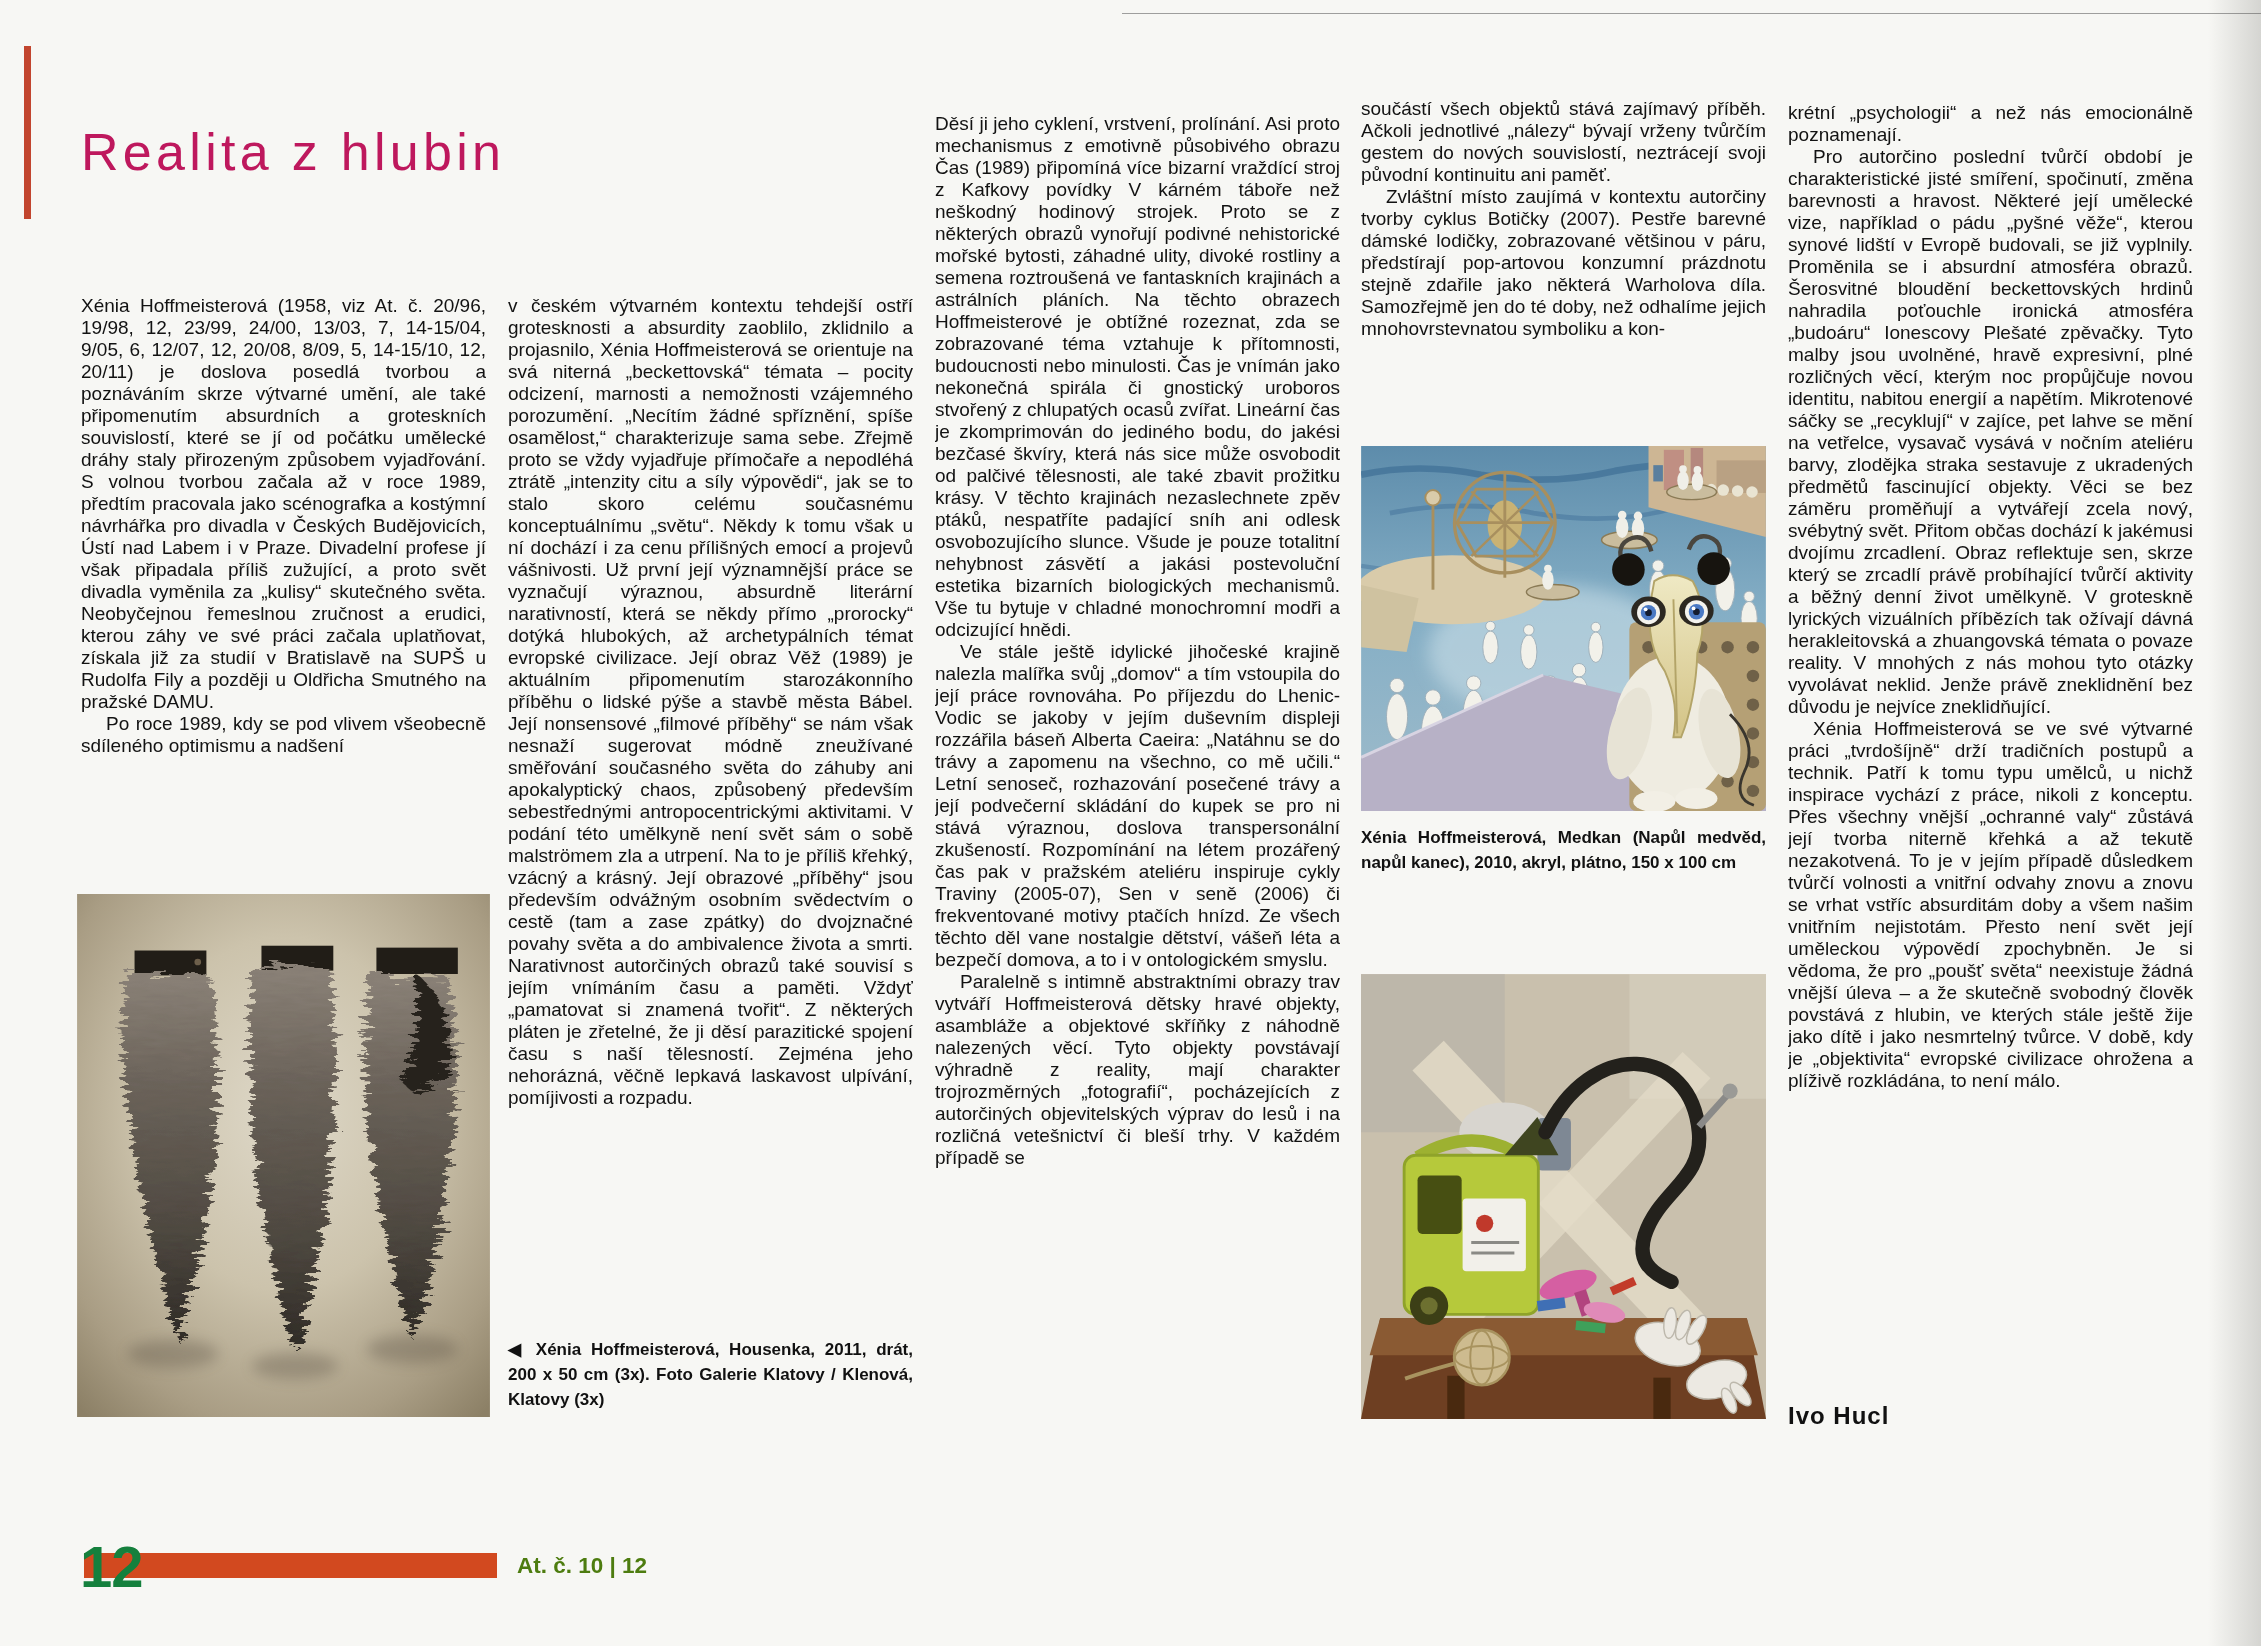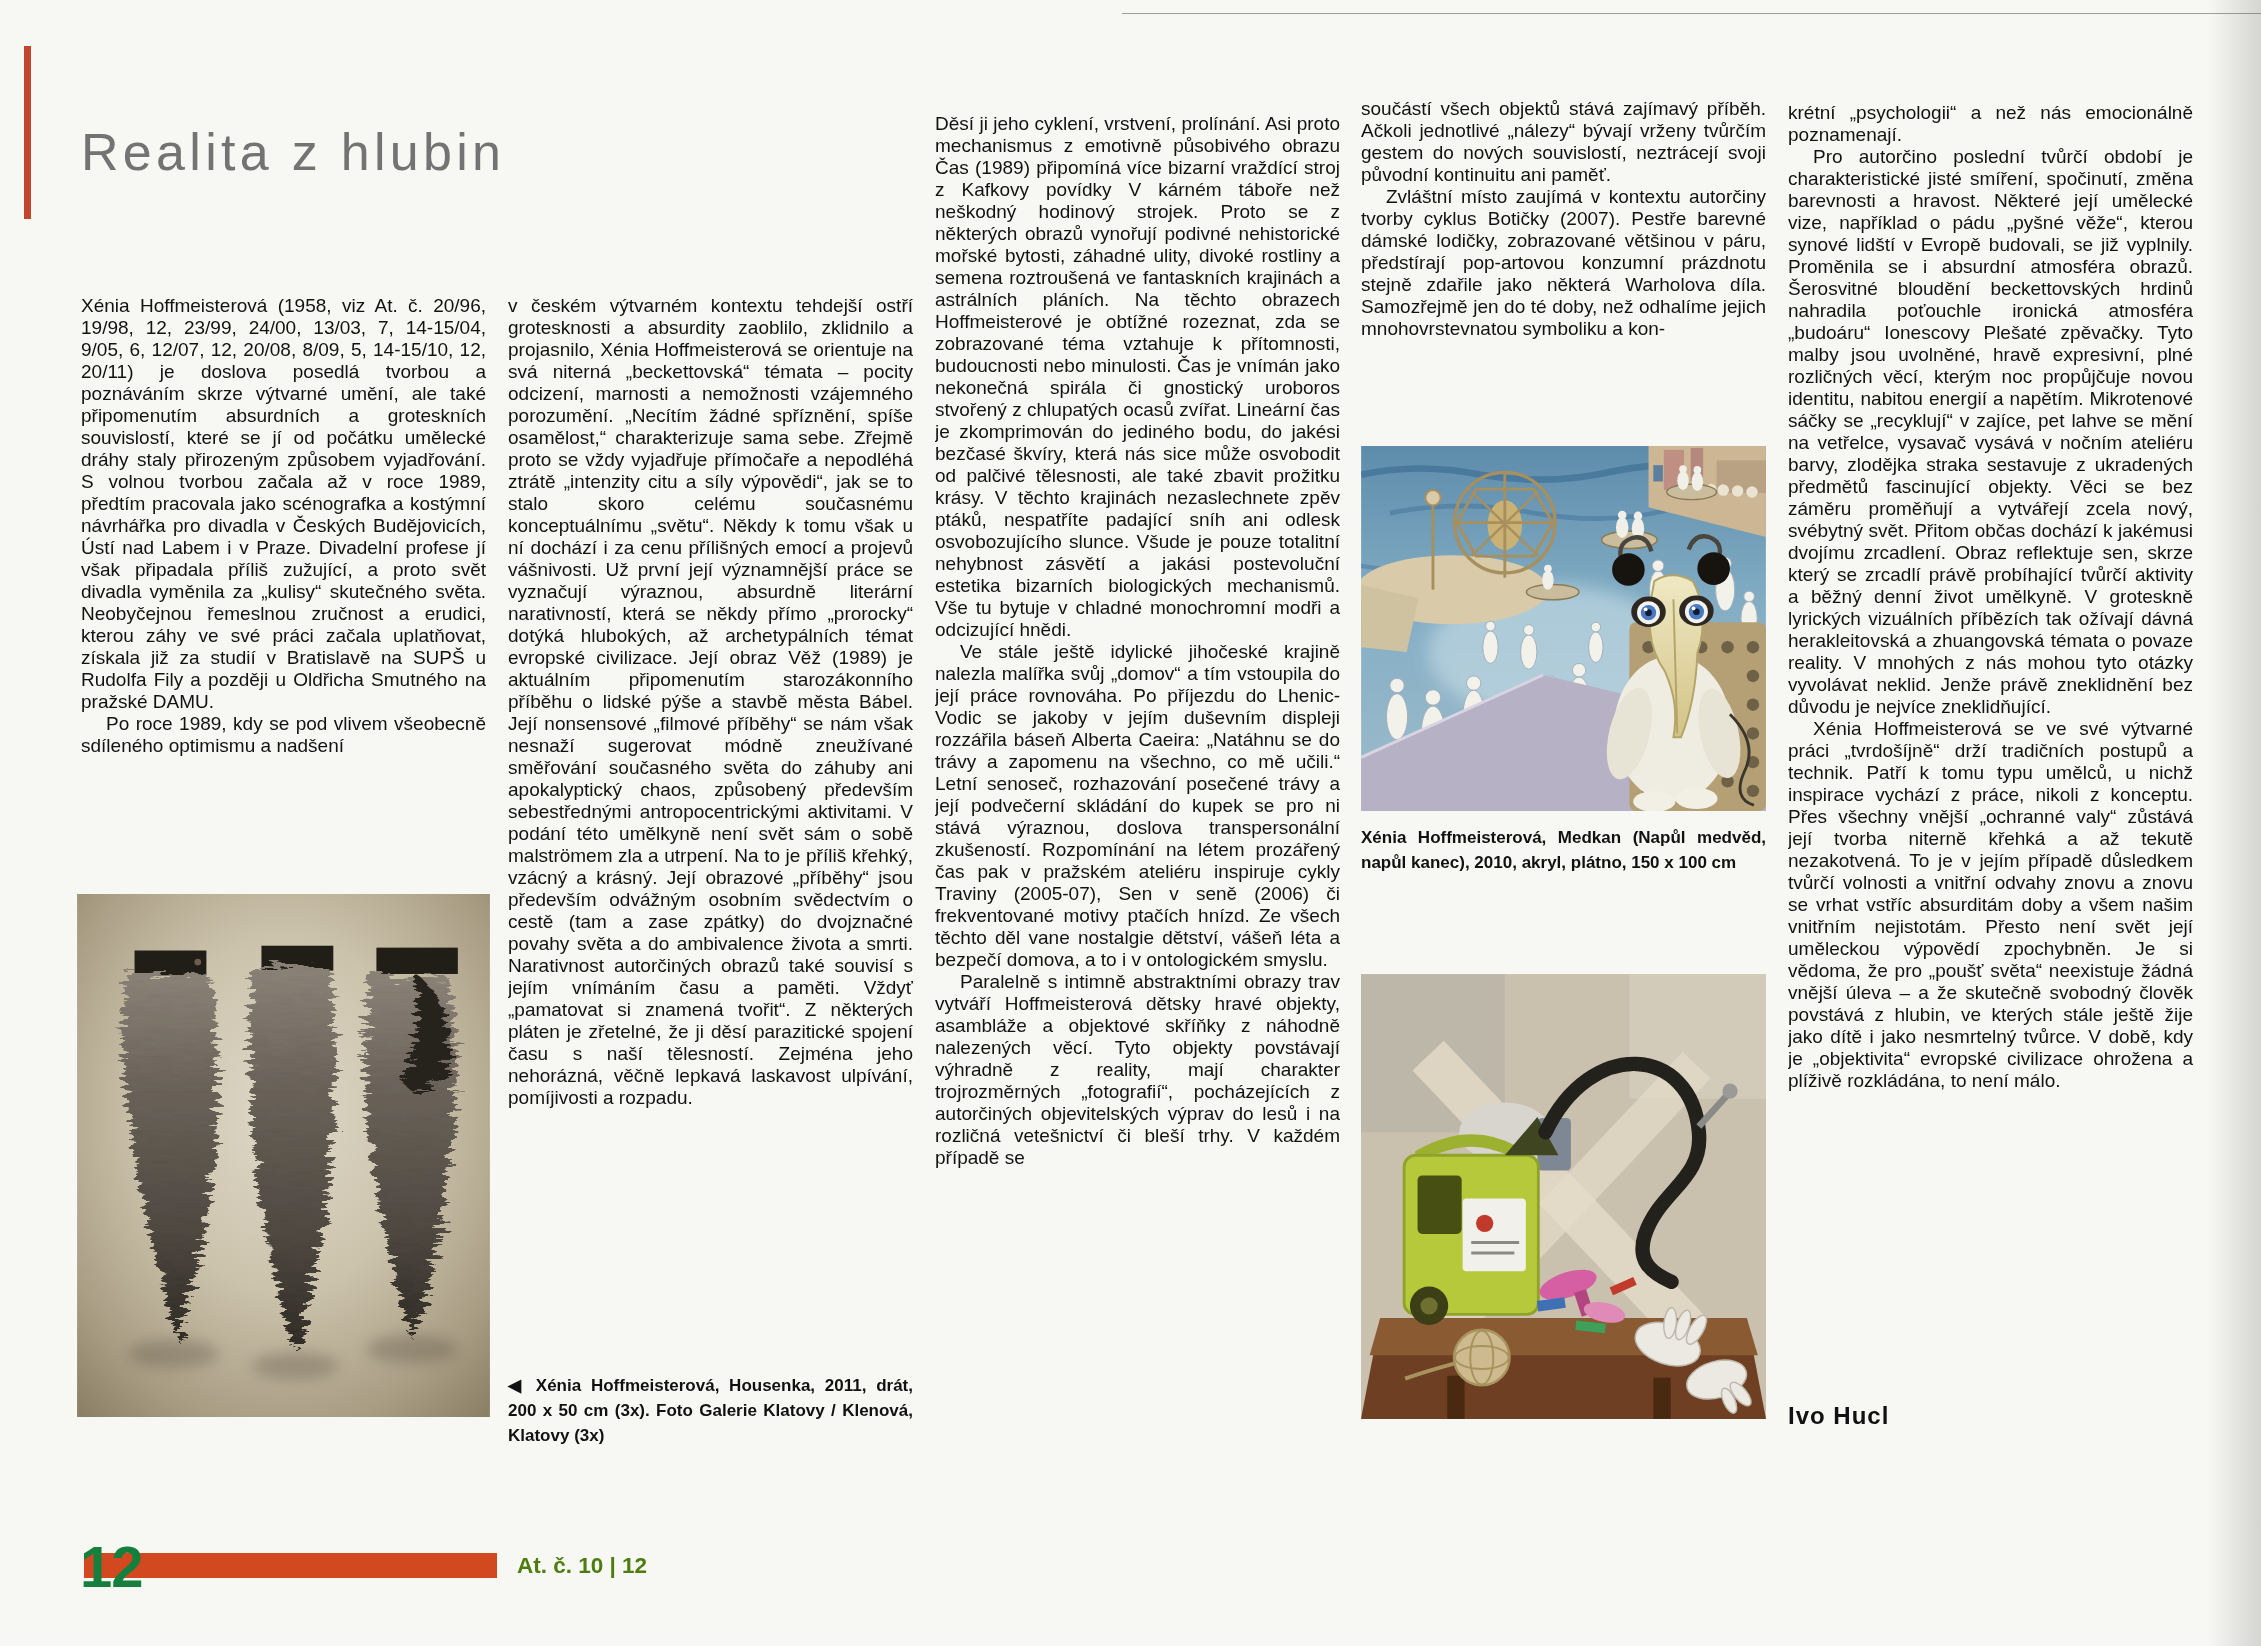--- a/index.html
+++ b/index.html
@@ -5,21 +5,21 @@
   html,body{margin:0;padding:0;background:#e9e9e7;}
   .page{
     position:relative;width:2261px;height:1646px;background:#f7f7f4;
     font-family:"Liberation Sans",sans-serif;overflow:hidden;
   }
   .edge-shade-right{position:absolute;right:0;top:0;width:53px;height:100%;
     background:linear-gradient(to right,rgba(0,0,0,0),rgba(90,90,85,0.22));}
   .top-hairline{position:absolute;left:1122px;top:12.5px;width:1140px;height:1.9px;background:#555;opacity:.55;}
   .left-tick{position:absolute;left:24px;top:46px;width:7.2px;height:173px;}
   .page-title{position:absolute;left:81px;top:89px;font-size:52px;line-height:1.1;
-    letter-spacing:4.3px;color:#737373;font-weight:400;}
+    letter-spacing:4.3px;color:#be185d;font-weight:400;}
   .subtitle{position:absolute;left:81px;top:201px;font-size:22.5px;line-height:48px;
     letter-spacing:1px;font-weight:400;}
   .col{position:absolute;width:405px;text-align:justify;font-size:19px;line-height:22px;
     color:#121212;overflow:hidden;}
   .col p{margin:0;}
   .col p.indent{text-indent:25px;}
   .caption{position:absolute;width:405px;text-align:justify;font-weight:bold;
     font-size:17px;line-height:25px;color:#111;}
   .author{position:absolute;font-size:24px;font-weight:bold;color:#111;letter-spacing:1px;}
   figure{margin:0;padding:0;position:absolute;}
@@ -86,21 +86,21 @@
         <path d="M 610,170 C 590,310 600,470 625,615 C 648,745 672,845 700,930 C 728,845 755,740 772,610 C 792,465 800,300 778,175 Z" fill="url(#furG)"></path>
         <path d="M 700,160 C 760,200 790,280 770,360 C 740,420 700,430 680,390 C 710,330 720,240 700,160 Z" fill="#26221c"></path>
       </g>
     </svg>
   </figure>
 
   <div class="col" style="left:508px;top:295px;height:1028px;">
     <p>v českém výtvarném kontextu tehdejší ostří grotesknosti a absurdity zaoblilo, zklidnilo a projasnilo, Xénia Hoffmeisterová se orientuje na svá niterná „beckettovská“ témata – pocity odcizení, marnosti a nemožnosti vzájemného porozumění. „Necítím žádné spříznění, spíše osamělost,“ charakterizuje sama sebe. Zřejmě proto se vždy vyjadřuje přímočaře a nepodléhá ztrátě „intenzity citu a síly výpovědi“, jak se to stalo skoro celému současnému konceptuálnímu „světu“. Někdy k tomu však u ní dochází i za cenu přílišných emocí a projevů vášnivosti. Už první její významnější práce se vyznačují výraznou, absurdně literární narativností, která se někdy přímo „prorocky“ dotýká hlubokých, až archetypálních témat evropské civilizace. Její obraz Věž (1989) je aktuálním připomenutím starozákonního příběhu o lidské pýše a stavbě města Bábel. Její nonsensové „filmové příběhy“ se nám však nesnaží sugerovat módně zneužívané směřování současného světa do záhuby ani apokalyptický chaos, způsobený především sebestřednými antropocentrickými aktivitami. V podání této umělkyně není svět sám o sobě malströmem zla a utrpení. Na to je příliš křehký, vzácný a krásný. Její obrazové „příběhy“ jsou především odvážným osobním svědectvím o cestě (tam a zase zpátky) do dvojznačné povahy světa a do ambivalence života a smrti. Narativnost autorčiných obrazů také souvisí s jejím vnímáním času a paměti. Vždyť „pamatovat si znamená tvořit“. Z některých pláten je zřetelné, že ji děsí parazitické spojení času s naší tělesností. Zejména jeho nehorázná, věčně lepkavá laskavost ulpívání, pomíjivosti a rozpadu.</p>
   </div>
 
-  <div class="caption" style="left:508px;top:1337px;margin-top:36px;">
+  <div class="caption" style="left:508px;top:1337px;">
     <span>◀</span><span> Xénia Hoffmeisterová, Housenka, 2011, drát, 200 x 50 cm (3x). Foto Galerie Klatovy / Klenová, Klatovy (3x)</span>
   </div>
 
   <div class="col" style="left:935px;top:98px;height:1347px;margin-top:15px;">
     <p>Děsí ji jeho cyklení, vrstvení, prolínání. Asi proto mechanismus z emotivně působivého obrazu Čas (1989) připomíná více bizarní vraždící stroj z Kafkovy povídky V kárném táboře než neškodný hodinový strojek. Proto se z některých obrazů vynořují podivné nehistorické mořské bytosti, záhadné ulity, divoké rostliny a semena roztroušená ve fantaskních krajinách a astrálních pláních. Na těchto obrazech Hoffmeisterové je obtížné rozeznat, zda se zobrazované téma vztahuje k přítomnosti, budoucnosti nebo minulosti. Čas je vnímán jako nekonečná spirála či gnostický uroboros stvořený z chlupatých ocasů zvířat. Lineární čas je zkomprimován do jediného bodu, do jakési bezčasé škvíry, která nás sice může osvobodit od palčivé tělesnosti, ale také zbavit prožitku krásy. V těchto krajinách nezaslechnete zpěv ptáků, nespatříte padající sníh ani odlesk osvobozujícího slunce. Všude je pouze totalitní nehybnost zásvětí a jakási postevoluční estetika bizarních biologických mechanismů. Vše tu bytuje v chladné monochromní modři a odcizující hnědi.</p>
     <p class="indent">Ve stále ještě idylické jihočeské krajině nalezla malířka svůj „domov“ a tím vstoupila do její práce rovnováha. Po příjezdu do Lhenic-Vodic se jakoby v jejím duševním displeji rozzářila báseň Alberta Caeira: „Natáhnu se do trávy a zapomenu na všechno, co mě učili.“ Letní senoseč, rozhazování posečené trávy a její podvečerní skládání do kupek se pro ni stává výraznou, doslova transpersonální zkušeností. Rozpomínání na létem prozářený čas pak v pražském ateliéru inspiruje cykly Traviny (2005-07), Sen v seně (2006) či frekventované motivy ptačích hnízd. Ze všech těchto děl vane nostalgie dětství, vášeň léta a bezpečí domova, a to i v ontologickém smyslu.</p>
     <p class="indent">Paralelně s intimně abstraktními obrazy trav vytváří Hoffmeisterová dětsky hravé objekty, asambláže a objektové skříňky z náhodně nalezených věcí. Tyto objekty povstávají výhradně z reality, mají charakter trojrozměrných „fotografií“, pocházejících z autorčiných objevitelských výprav do lesů i na rozličná vetešnictví či bleší trhy. V každém případě se</p>
   </div>
 
   <div class="col" style="left:1361px;top:98px;height:338px;">

